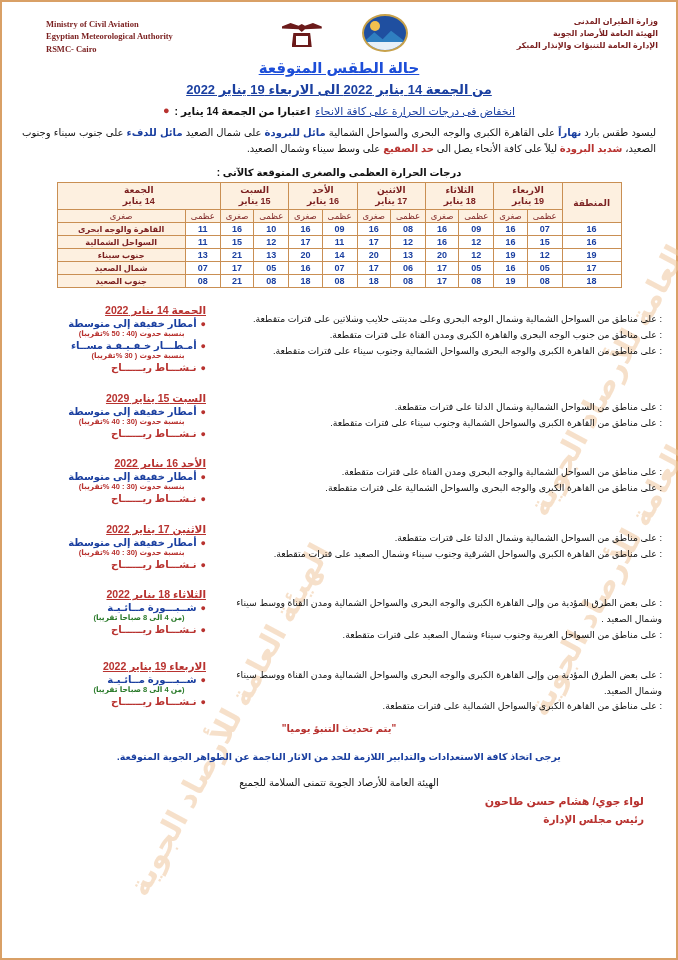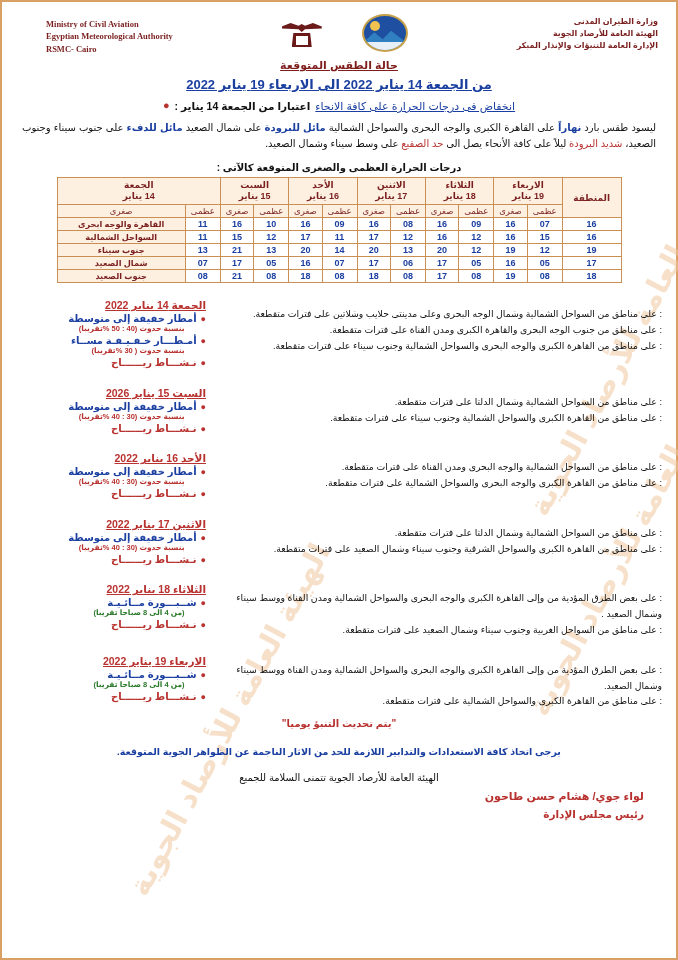--- a/index.html
+++ b/index.html
@@ -41,32 +41,32 @@
   .logo-eaa .wings{position:absolute;left:0;top:6px;width:40px;height:9px;background:#6b1a1a;
      clip-path:polygon(0 40%,22% 0,42% 30%,50% 10%,58% 30%,78% 0,100% 40%,100% 62%,58% 70%,50% 100%,42% 70%,0 62%);}
   .logo-eaa .base{position:absolute;left:10px;top:16px;width:20px;height:14px;background:#6b1a1a;
      clip-path:polygon(8% 0,92% 0,100% 100%,0 100%);}
   .logo-eaa .base::after{content:"";position:absolute;left:4px;top:3px;width:12px;height:9px;background:#fff;}
   .logo-met{width:42px;height:34px;border-radius:50%;background:#1f4fa0;border:2px solid #c7a14a;position:relative;overflow:hidden;}
   .logo-met .sun{position:absolute;left:6px;top:5px;width:10px;height:10px;border-radius:50%;background:#f2c14e;}
   .logo-met .mtn{position:absolute;left:0;bottom:8px;width:42px;height:14px;background:#2f7fc1;clip-path:polygon(0 100%,25% 30%,45% 80%,65% 20%,100% 100%);}
   .logo-met .wave{position:absolute;left:0;bottom:0;width:42px;height:8px;background:#e7f0f8;}
 
-  .title{text-align:center;color:#7f1d1d;font-weight:bold;font-size:11px;margin-top:4px;}
+  .title{text-align:center;color:#1d4ed8;font-weight:bold;font-size:15px;margin-top:4px;}
   .title u{text-decoration:underline;}
   .daterange{text-align:center;color:#1a3fa0;font-weight:bold;font-size:13px;margin-top:5px;text-decoration:underline;}
 
   .bullet-line{display:flex;gap:5px;align-items:flex-start;justify-content:center;margin-top:8px;}
   .bullet-line .dot{color:#b8322f;font-size:11px;line-height:1;}
   .bullet-line .t1{font-size:10.5px;font-weight:bold;color:#111;}
   .bullet-line .t2{font-size:11px;font-weight:normal;color:#1a3fa0;text-decoration:underline;}
 
   .para{font-size:10px;line-height:1.65;margin-top:7px;text-align:justify;padding:0 6px;}
   .para .blue{color:#1a3fa0;font-weight:bold;}
-  .para .red{color:#b8322f;font-weight:normal;}
+  .para .red{color:#b8322f;font-weight:bold;}
 
   .tbl-title{text-align:center;font-size:10px;font-weight:bold;color:#111;margin-top:9px;}
 
   
   table.temps{border-collapse:collapse;margin:4px auto 0;width:565px;font-size:9px;}
   table.temps th,table.temps td{border:1px solid #c98f53;text-align:center;padding:1px 2px;}
   table.temps th.day{background:#fdf0e0;color:#7a1f1f;font-weight:bold;font-size:9px;line-height:1.25;padding:2px 0;}
   table.temps th.sub{background:#fdf0e0;color:#7a1f1f;font-weight:normal;font-size:8.5px;padding:1px 0;}
   table.temps th.region-h{background:#fdf0e0;color:#7a1f1f;font-weight:bold;font-size:9px;}
   table.temps td.region{background:#fdf0e0;color:#7a1f1f;font-weight:bold;font-size:8.2px;text-align:center;white-space:nowrap;}
@@ -294,21 +294,21 @@
             </div>
           </div>
         </div>
         <div class="forecast blk">
           <div class="f-left">
             <div style="height: 14px;"></div>
             <div class="loc">: على مناطق من السواحل الشمالية وشمال الدلتا على فترات متقطعة.</div>
             <div class="loc">: على مناطق من القاهرة الكبرى والسواحل الشمالية وجنوب سيناء على فترات متقطعة.</div>
           </div>
           <div class="f-right">
-            <div class="day-head">السبت 15 يناير 2026</div>
+            <div class="day-head">السبت 15 يناير 2029</div>
             <div class="ph-row">
               <span class="ph-dot">●</span>
               <div>
                 <div class="ph-main rain">أمطار خفيفة إلى متوسطة</div>
                 <div class="ph-sub">بنسبة حدوث (30 : 40 %تقريبا)</div>
               </div>
             </div>
             <div class="ph-row">
               <span class="ph-dot">●</span>
               <div>

